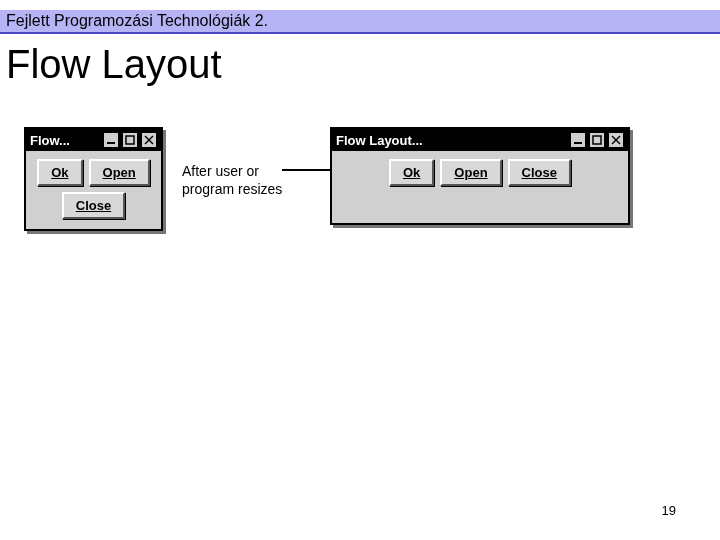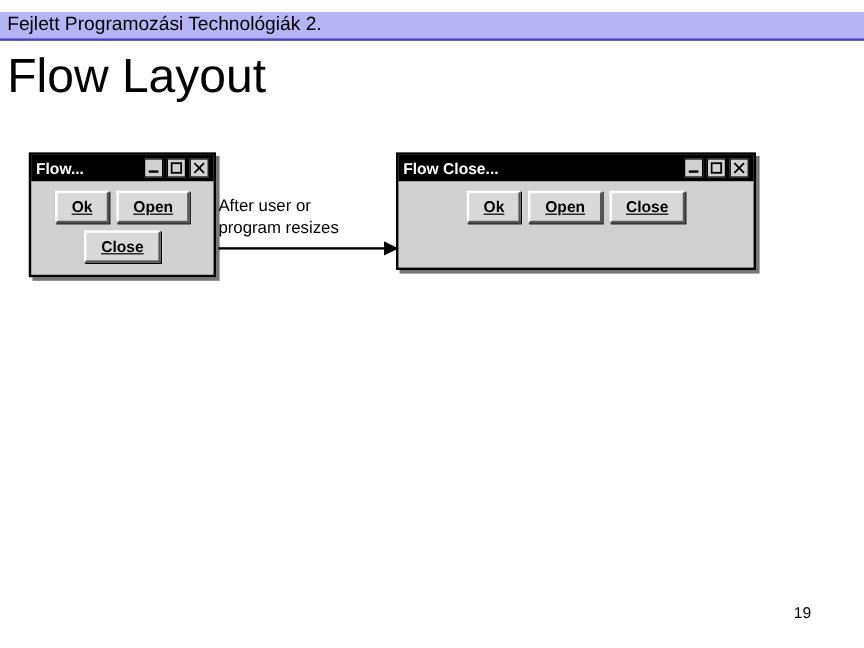--- a/index.html
+++ b/index.html
@@ -83,30 +83,29 @@
     border-right-color: #555;
     border-bottom-color: #555;
     padding: 4px 12px;
     font-size: 13px;
     font-weight: bold;
     font-family: Arial, Helvetica, sans-serif;
     box-shadow: 1px 1px 0 #000;
     cursor: pointer;
   }
   
-  .win-narrow { left: 24px; top: 0; width: 156px; }
+  .win-narrow { left: 24px; top: 0; width: 139px; }
   .win-narrow .win-body { height: 78px; }
   .win-wide { left: 330px; top: 0; width: 300px; }
   .win-wide .win-body { height: 72px; }
   .arrow-wrap {
     position: absolute;
     left: 182px;
     top: 36px;
     display: flex;
-    flex-direction: column;
   }
   .arrow-caption {
     font-size: 14px;
     line-height: 1.25;
     color: #000;
     margin-bottom: 2px;
   }
   .arrow-line {
     position: relative;
     height: 2px;
@@ -162,21 +161,21 @@
   <div class="arrow-wrap">
     <div class="arrow-caption">
       <span>After user or</span><br>
       <span>program resizes</span>
     </div>
     <div class="arrow-line"></div>
   </div>
 
   <div class="win win-wide">
     <div class="win-title">
-      <span class="caption">Flow Close...</span>
+      <span class="caption">Flow Layout...</span>
       <span class="ctl">
         <svg width="10" height="10">
             <rect x="1" y="7" width="8" height="2" fill="#000"></rect>
           </svg>
       </span>
       <span class="ctl">
         <svg width="10" height="10">
             <rect x="1" y="1" width="8" height="8" fill="none" stroke="#000" stroke-width="1.5"></rect>
           </svg>
       </span>

